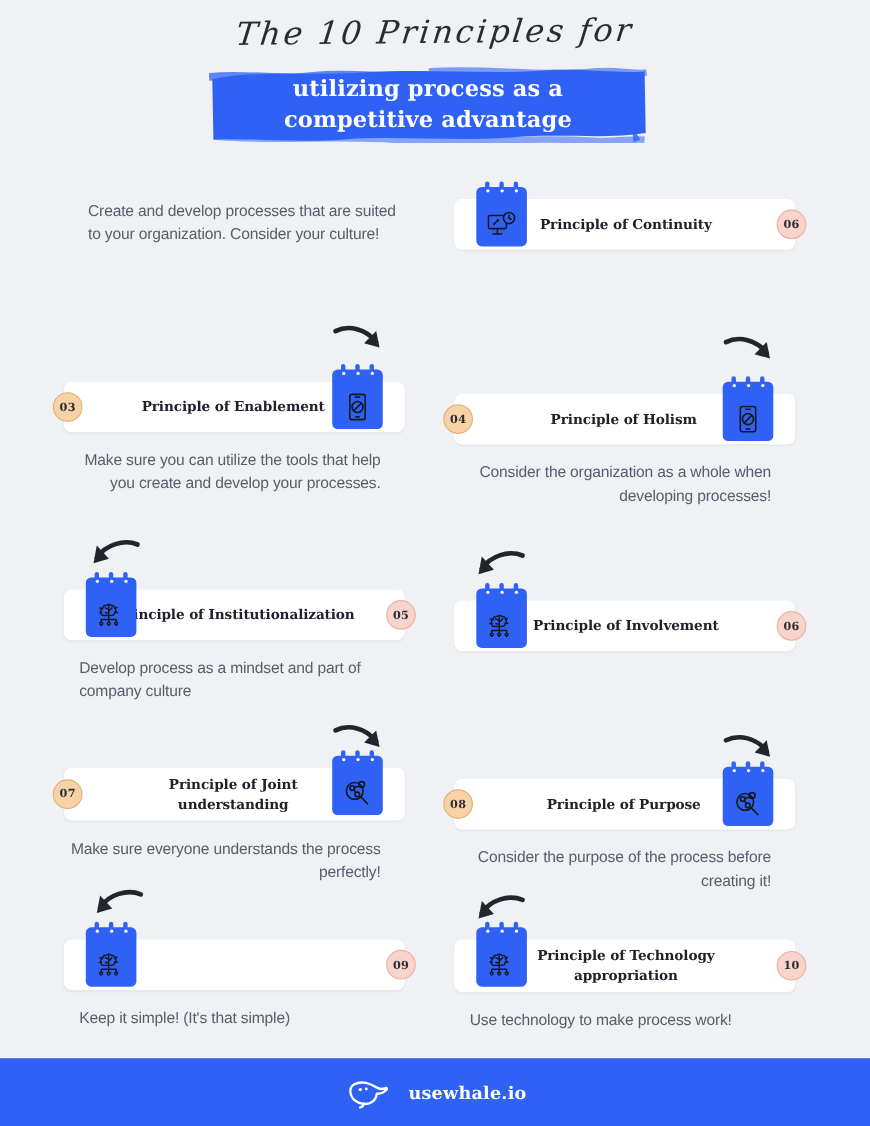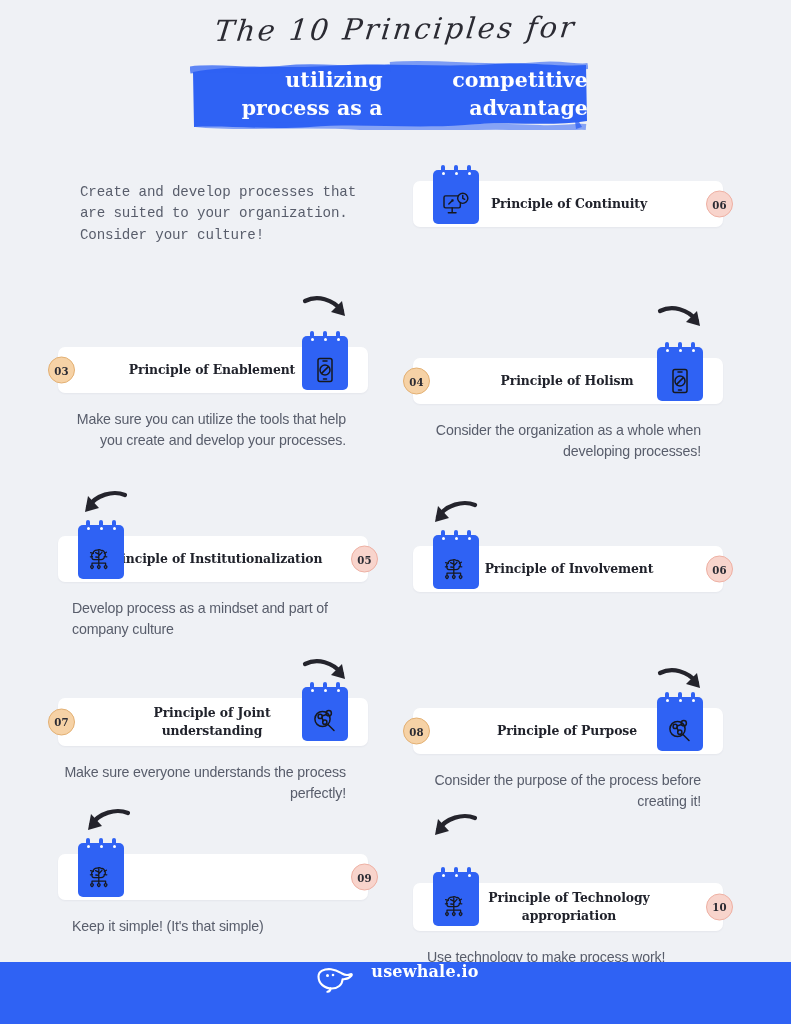--- a/index.html
+++ b/index.html
@@ -49,20 +49,21 @@
 
   .banner-brush {
     position: absolute;
     inset: 0;
   }
 
   .banner-text {
     position: absolute;
     inset: 0;
     display: flex;
+    flex-direction: column;
     align-items: center;
     justify-content: center;
     font-family: "DejaVu Serif", serif;
     font-weight: 700;
     font-size: 20.5px;
     line-height: 1.33;
     color: #ffffff;
     text-align: right;
     letter-spacing: 0.1px;
   }
@@ -183,42 +184,42 @@
 
   
   .desc {
     margin-top: 16px;
     font-family: "Liberation Sans", sans-serif;
     font-size: 14.2px;
     line-height: 1.51;
     color: #585d6b;
     letter-spacing: -0.15px;
   }
-  .desc.align-left  { text-align: left;  padding-left: 22px; padding-right: 2px; font-family: Liberation Mono, monospace; }
+  .desc.align-left  { text-align: left;  padding-left: 22px; padding-right: 2px; }
   .desc.align-right { text-align: right; padding-right: 22px; padding-left: 2px; }
   .desc.flush-left  { text-align: left;  padding-left: 14px; padding-right: 2px; }
 
   
   .arrow {
     position: absolute;
     width: 54px;
     height: 44px;
   }
   .arrow svg { display: block; width: 100%; height: 100%; }
 
   
   .footer {
     position: absolute;
     left: 0;
     bottom: 0;
     width: 791px;
     height: 62px;
     background: #2f62f4;
     display: flex;
-    align-items: flex-start;
+    align-items: center;
     justify-content: center;
     gap: 15px;
   }
   .footer-text {
     font-family: "DejaVu Serif", serif;
     font-weight: 700;
     font-size: 16px;
     color: #ffffff;
     letter-spacing: 0.2px;
   }
@@ -424,21 +425,21 @@
           <path d="M5 19.6 C3.4 19.6 3 21.4 5 22.6 C7 21.4 6.6 19.6 5 19.6 Z"></path>
           <path d="M11.8 19.6 C10.2 19.6 9.8 21.4 11.8 22.6 C13.8 21.4 13.4 19.6 11.8 19.6 Z"></path>
           <path d="M18.6 19.6 C17 19.6 16.6 21.4 18.6 22.6 C20.6 21.4 20.2 19.6 18.6 19.6 Z"></path>
         </svg>
       </div>
       <div class="badge pink">09</div>
     </div>
     <div class="desc flush-left">Keep it simple! (It's that simple)</div>
   </div>
 
-  <div class="card-block col-right" style="top:733px;">
+  <div class="card-block col-right" style="top:704px;">
     <div class="card icon-left">
       <div class="icon-tile left">
         <div class="rings">
           <span class="ring"></span>
             <span class="ring"></span>
             <span class="ring"></span>
         </div>
         <svg width="28" height="26" viewBox="0 0 28 26" fill="none" stroke="#16181f" stroke-width="1.3" stroke-linecap="round" stroke-linejoin="round">
           <path d="M10 4.2 C7.4 4.2 6 5.8 6.2 7.4 C4.6 7.8 4.2 9.6 5.2 10.7 C4.4 12 5.4 13.6 7 13.6 L14 13.6 C16 13.6 17.4 12.4 17.2 10.8 C18.6 10.2 18.8 8.2 17.6 7.4 C17.8 5.6 16.2 4.2 14.4 4.6 C13.6 3.4 11.4 3.2 10 4.2 Z"></path>
           <path d="M11.8 4.6 L11.8 13.4 M8.6 6.6 L11.8 8.2 M15 6.4 L11.8 9.8 M8.8 11 L11.8 11.4"></path>

